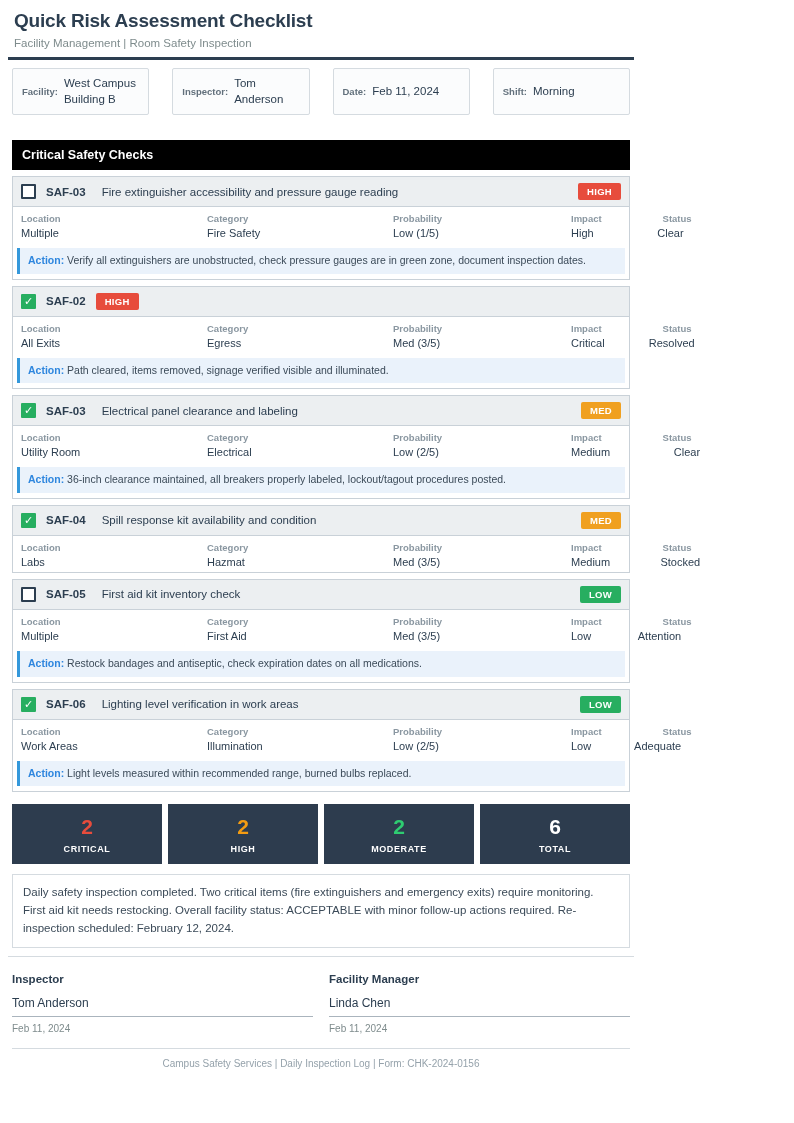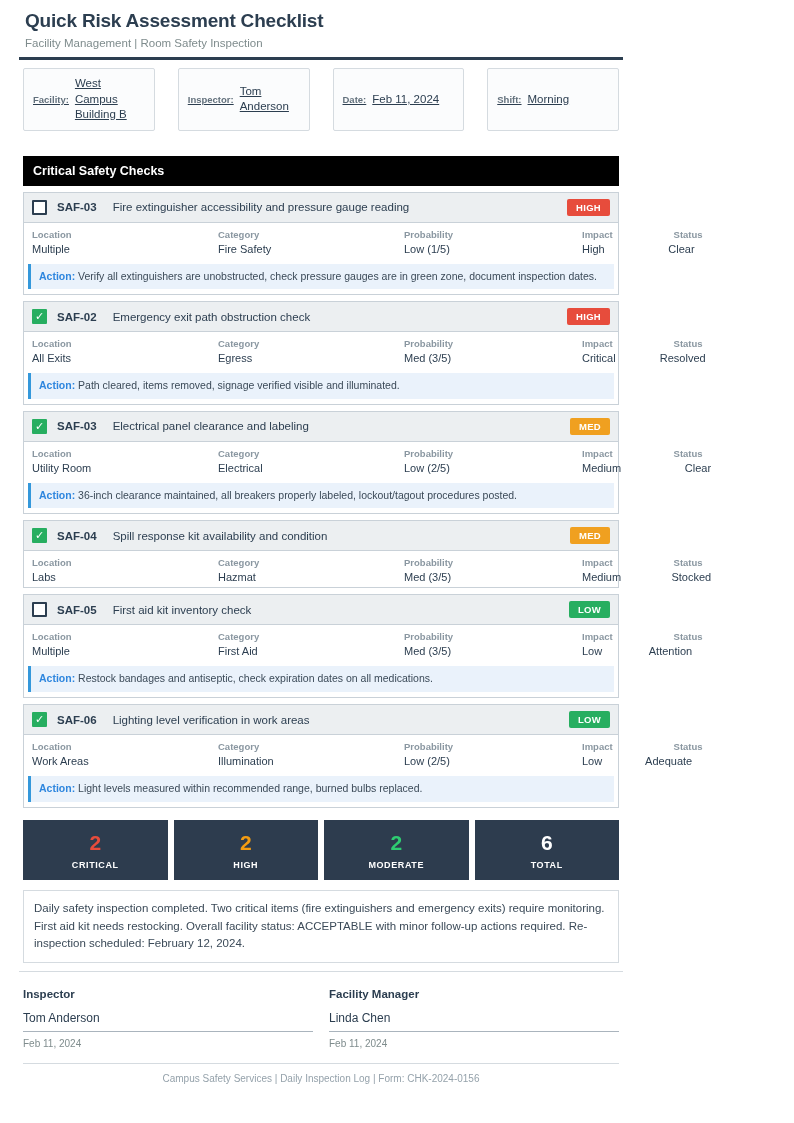--- a/index.html
+++ b/index.html
@@ -4,32 +4,32 @@
 <title>Quick Risk Assessment Checklist</title>
 <style>
   * { box-sizing: border-box; }
   html, body {
     margin: 0; padding: 0;
     width: 794px; height: 1123px;
     background: #ffffff;
     font-family: "Liberation Sans", sans-serif;
     color: #2c3e50;
   }
-  .page { width: 642px; min-height: 1123px; padding: 0 19px; }
+  .page { width: 642px; min-height: 1123px; padding: 0 8px; }
 
   
   .doc-header { padding: 10px 6px 8px 6px; border-bottom: 3px solid #2c3e50; }
   .doc-title {
     font-size: 19px; font-weight: bold; color: #2c3e50;
     margin: 0 0 5px 0; letter-spacing: -0.2px;
   }
   .doc-subtitle { font-size: 11.5px; color: #7f8c8d; margin: 0; }
 
   
-  .meta-row { display: flex; gap: 23px; padding: 8px 4px 8px 4px; text-decoration: underline; }
+  .meta-row { display: flex; gap: 23px; padding: 8px 4px 8px 4px; }
   .meta-box {
     flex: 1 1 0; min-width: 0;
     border: 1px solid #d5dbe0; background: #fbfcfd;
     border-radius: 2px; padding: 7px 9px;
     display: flex; align-items: center; gap: 6px;
     min-height: 44px;
   }
   .meta-label {
     font-size: 9.5px; font-weight: bold; color: #62707c;
     white-space: nowrap; flex: 0 0 auto;
@@ -168,21 +168,20 @@
             <span class="c3">High</span>
             <span class="c4">Clear</span>
           </div>
         </div>
         <div class="action-bar"><span class="action-label">Action:</span> <span>Verify all extinguishers are unobstructed, check pressure gauges are in green zone, document inspection dates.</span></div>
       </div>
       <div class="item">
         <div class="item-head">
           <div class="checkbox checked">✓</div>
           <span class="item-code">SAF-02</span>
-          <span class="item-desc">Emergency exit path obstruction check</span>
           <span class="badge high">HIGH</span>
         </div>
         <div class="detail-grid">
           <div class="detail-line detail-head">
             <span class="c0">Location</span>
             <span class="c1">Category</span>
             <span class="c2">Probability</span>
             <span class="c3">Impact</span>
             <span class="c4">Status</span>
           </div>

